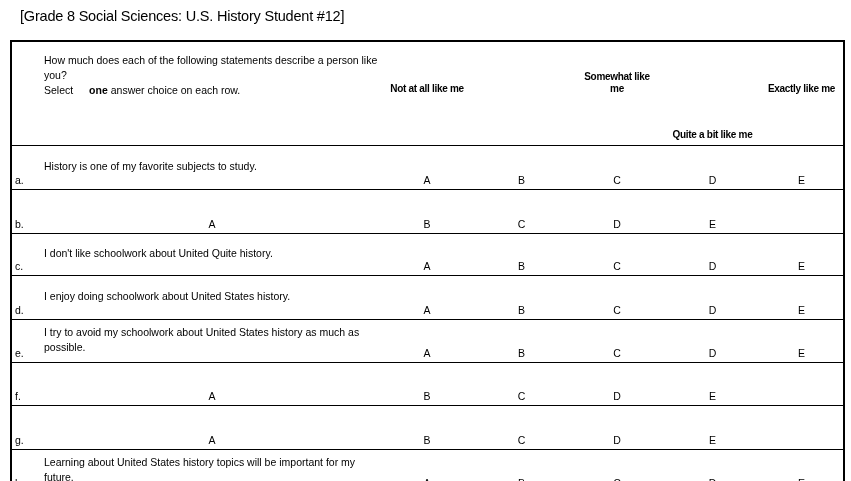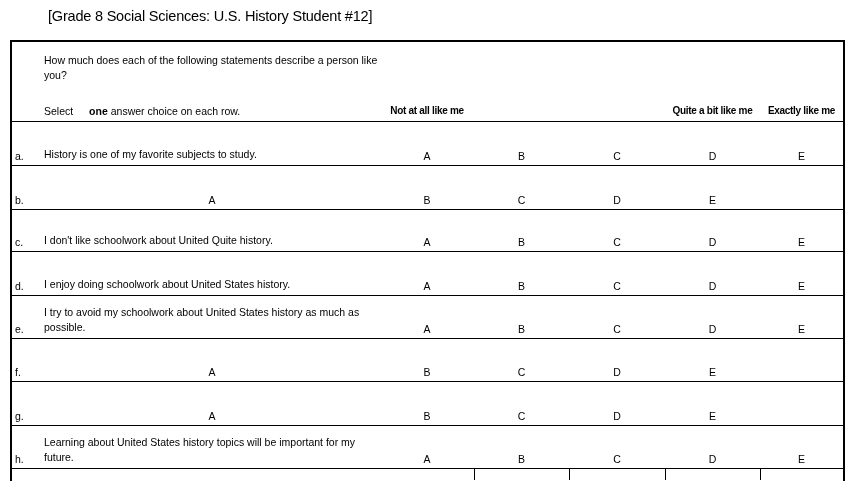--- a/index.html
+++ b/index.html
@@ -6,41 +6,41 @@
   html, body { background: #ffffff; }
   body {
     width: 851px; height: 481px;
     position: relative;
     font-family: "Liberation Sans", sans-serif;
     color: #000000;
     overflow: hidden;
   }
   .doc-title {
     position: absolute;
-    left: 48px; top: 8px;
+    left: 20px; top: 8px;
     font-size: 14.5px;
     letter-spacing: -0.2px;
     white-space: nowrap;
   }
   .survey-table {
     position: absolute;
     left: 10px; top: 40px;
     width: 835px; height: 441px;
     border-top: 2px solid #000;
     border-left: 2px solid #000;
     border-right: 2px solid #000;
     background: #fff;
   }
   .t-row {
     display: grid;
     grid-template-columns: 32px 336px 94px 95px 96px 95px 1fr;
     border-bottom: 1.5px solid #000;
     position: relative;
   }
-  .hdr-row { height: 80px; }
+  .hdr-row { height: 104px; }
   .body-row { }
   .partial-row {
     height: 11px;
     border-bottom: none;
   }
   .intro {
     position: absolute;
     left: 32px; top: 11px;
     width: 352px;
     font-size: 10.5px;
@@ -70,21 +70,21 @@
   .hdr-somewhat .hdr-inner { max-width: 78px; }
   .hdr-quite .hdr-inner { max-width: 86px; }
   .label-cell {
     display: flex;
     align-items: flex-end;
     padding: 0 0 3px 3px;
     font-size: 10.5px;
   }
   .statement-cell {
     display: flex;
-    align-items: flex-end;
+    align-items: center;
     padding-bottom: 3px;
     font-size: 10.5px;
     line-height: 15px;
   }
   .choice-cell {
     display: flex;
     align-items: flex-end;
     justify-content: center;
     padding-bottom: 3px;
     font-size: 10.5px;
@@ -98,25 +98,28 @@
 <div class="doc-title">[Grade 8 Social Sciences: U.S. History Student #12]</div>
 
 <div class="survey-table">
 
   <div class="t-row hdr-row">
     <div class="intro">How much does each of the following statements describe a person like you?</div>
     <div class="select-line"><span>Select </span><b>one</b><span> answer choice on each row.</span></div>
     <div class="hdr-cell hdr-nowrap" style="grid-column:3">
         <span class="hdr-inner">Not at all like me</span>
       </div>
-    <div class="hdr-cell hdr-quite" style="grid-column:6">
-        <span class="hdr-inner">Quite a bit like me</span>
+    <div class="hdr-cell hdr-somewhat" style="grid-column:5">
+        <span class="hdr-inner">Somewhat like me</span>
       </div>
     <div class="hdr-cell hdr-nowrap" style="grid-column:7">
         <span class="hdr-inner">Exactly like me</span>
+      </div>
+    <div class="hdr-cell hdr-quite" style="grid-column:6">
+        <span class="hdr-inner">Quite a bit like me</span>
       </div>
   </div>
 
   <div id="rows">
   <div class="t-row body-row" style="height: 44px;">
     <div class="label-cell">
           <span>a.</span>
         </div>
     <div class="statement-cell">
           <span>History is one of my favorite subjects to study.</span>

